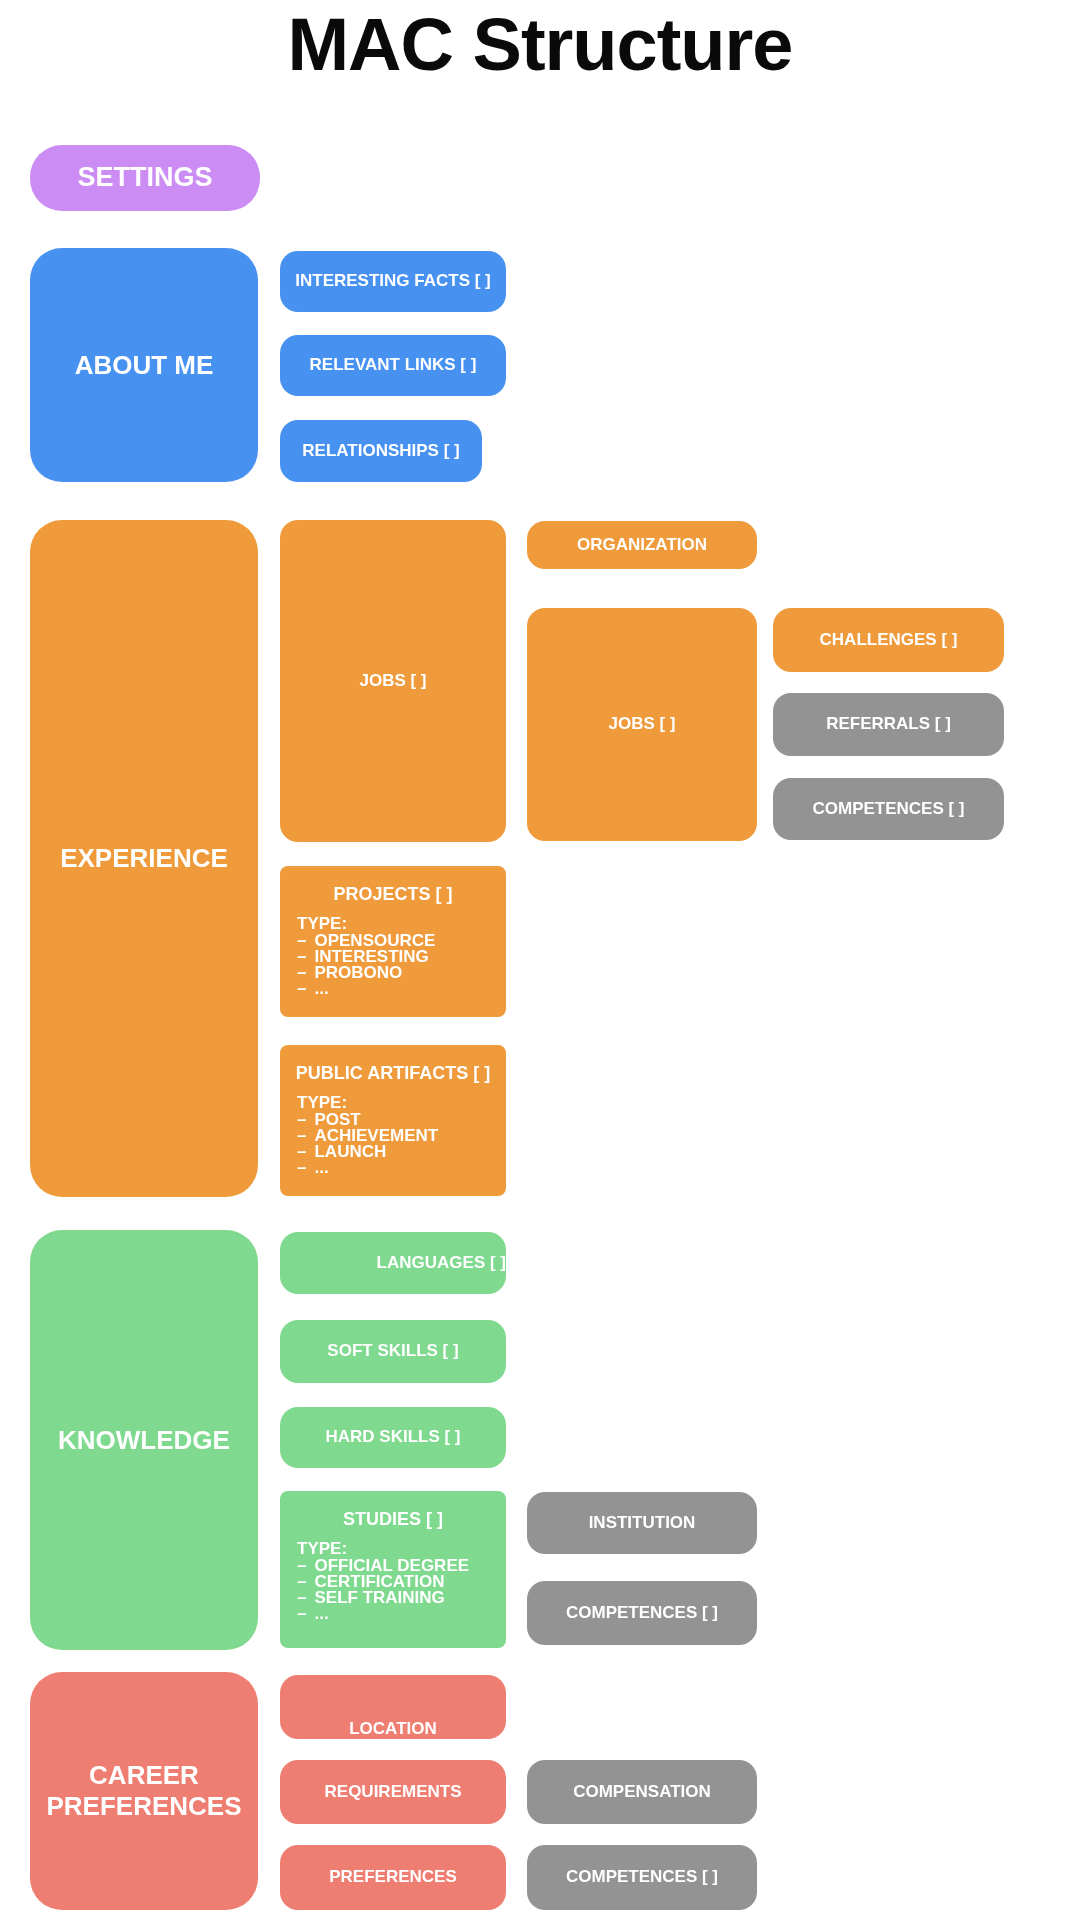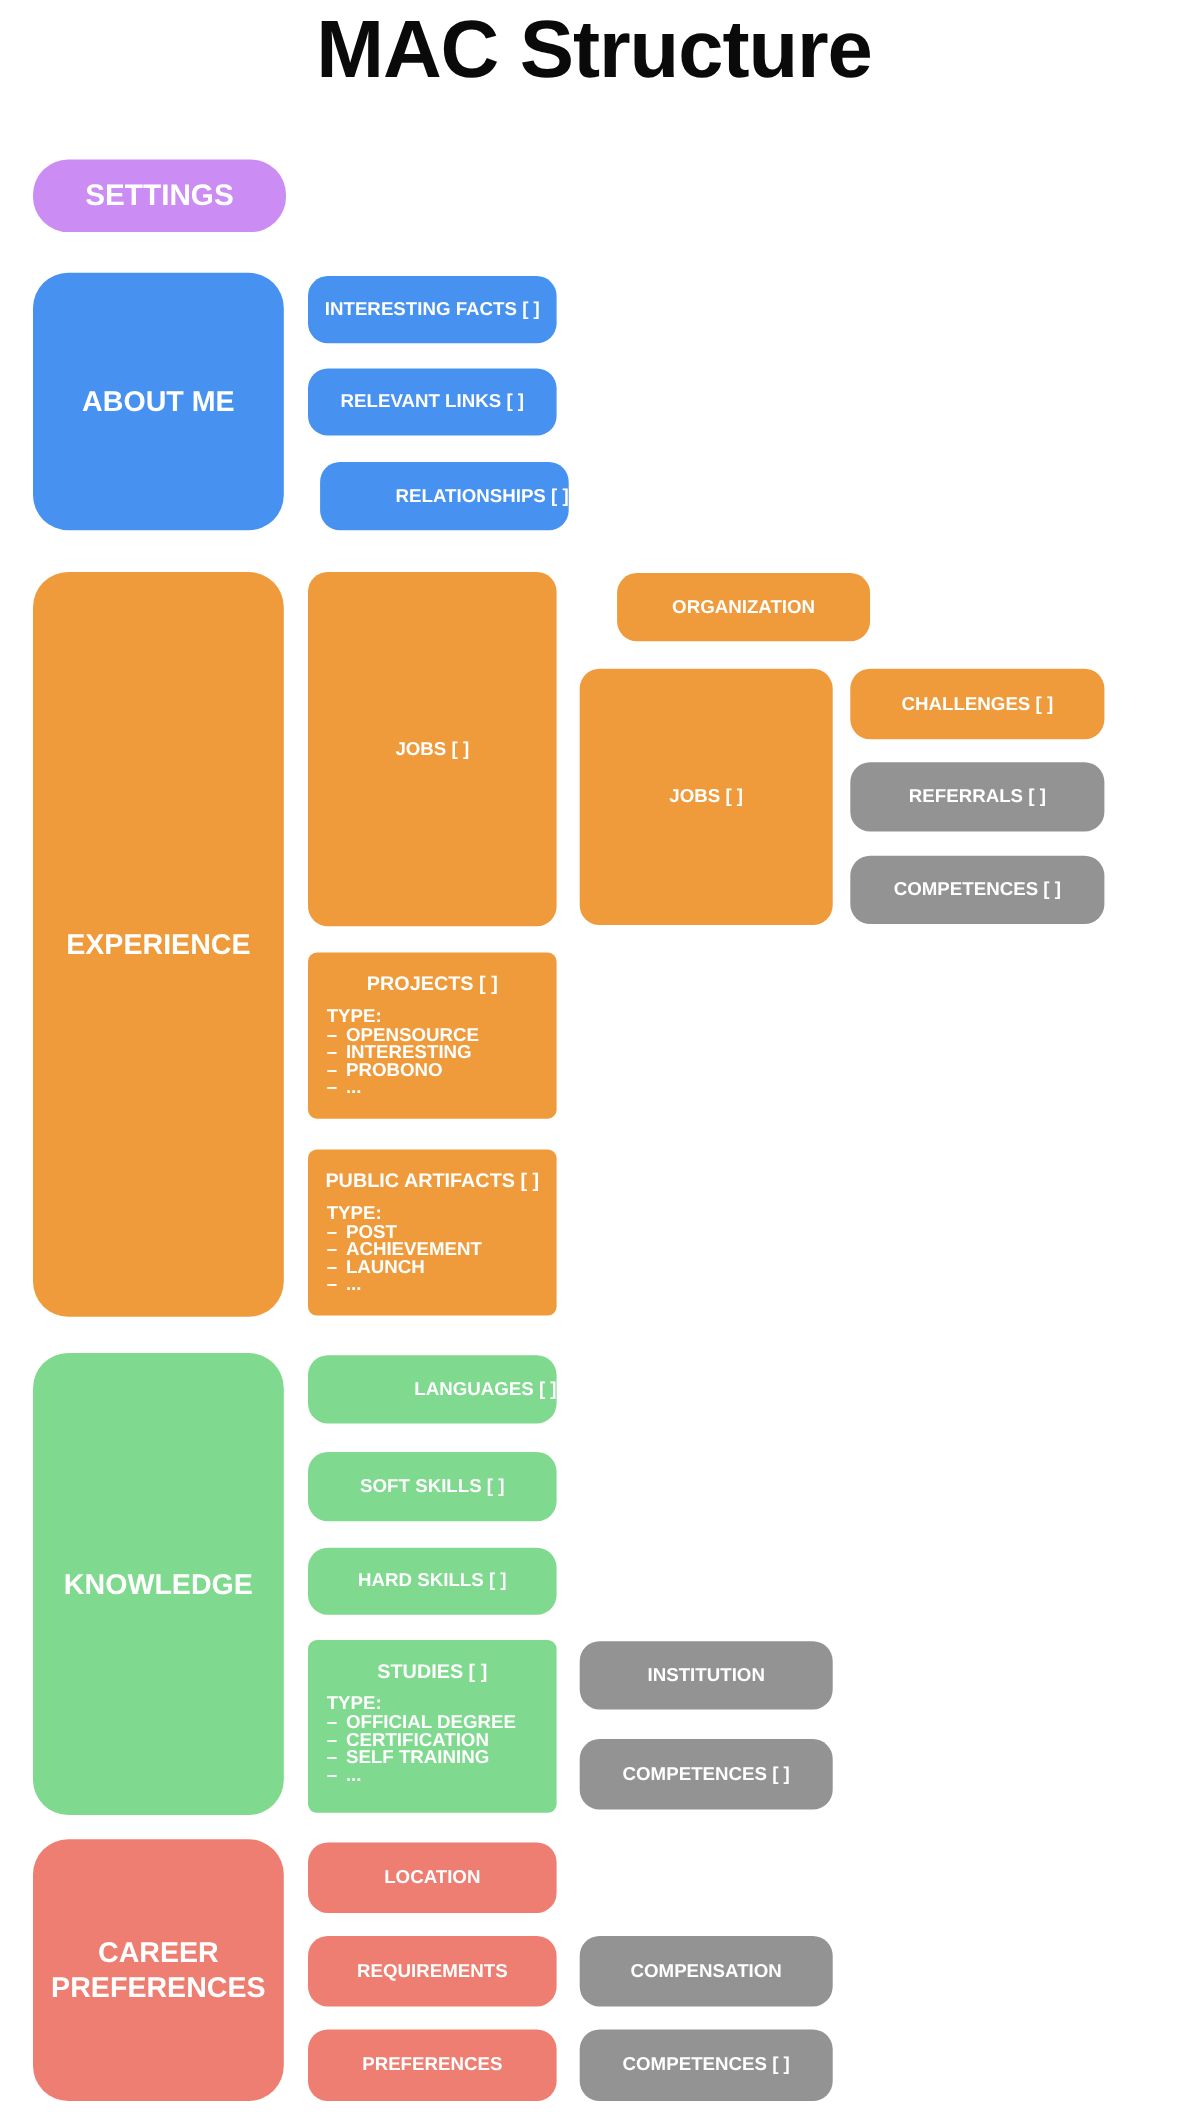--- a/index.html
+++ b/index.html
@@ -85,31 +85,31 @@
 
   <div class="node big" style="left: 30px; top: 248px; width: 228px; height: 234px; background: rgb(71, 145, 240);">
     <span>ABOUT ME</span>
   </div>
   <div class="node small" style="left: 280px; top: 251px; width: 226px; height: 61px; background: rgb(71, 145, 240);">
     <span>INTERESTING FACTS [ ]</span>
   </div>
   <div class="node small" style="left: 280px; top: 335px; width: 226px; height: 61px; background: rgb(71, 145, 240);">
     <span>RELEVANT LINKS [ ]</span>
   </div>
-  <div class="node small" style="left: 291px; top: 420px; width: 226px; height: 62px; background: rgb(71, 145, 240); justify-content: flex-end;">
+  <div class="node small" style="left: 280px; top: 420px; width: 202px; height: 62px; background: rgb(71, 145, 240);">
     <span>RELATIONSHIPS [ ]</span>
   </div>
 
   <div class="node big" style="left: 30px; top: 520px; width: 228px; height: 677px; background: rgb(239, 155, 60);">
     <span>EXPERIENCE</span>
   </div>
   <div class="node small" style="left: 280px; top: 520px; width: 226px; height: 322px; background: rgb(239, 155, 60);">
     <span>JOBS [ ]</span>
   </div>
-  <div class="node small" style="left: 527px; top: 521px; width: 230px; height: 62px; background: rgb(239, 155, 60); margin-left: 34px;">
+  <div class="node small" style="left: 527px; top: 521px; width: 230px; height: 48px; background: rgb(239, 155, 60);">
     <span>ORGANIZATION</span>
   </div>
   <div class="node small" style="left: 527px; top: 608px; width: 230px; height: 233px; background: rgb(239, 155, 60);">
     <span>JOBS [ ]</span>
   </div>
   <div class="node small" style="left: 773px; top: 608px; width: 231px; height: 64px; background: rgb(239, 155, 60);">
     <span>CHALLENGES [ ]</span>
   </div>
   <div class="node small" style="left: 773px; top: 693px; width: 231px; height: 63px; background: rgb(147, 147, 147);">
     <span>REFERRALS [ ]</span>
@@ -173,21 +173,21 @@
   <div class="node small" style="left: 527px; top: 1492px; width: 230px; height: 62px; background: rgb(147, 147, 147);">
     <span>INSTITUTION</span>
   </div>
   <div class="node small" style="left: 527px; top: 1581px; width: 230px; height: 64px; background: rgb(147, 147, 147);">
     <span>COMPETENCES [ ]</span>
   </div>
 
   <div class="node big" style="left: 30px; top: 1672px; width: 228px; height: 238px; padding: 0px 14px; background: rgb(239, 126, 114);">
     <span>CAREER PREFERENCES</span>
   </div>
-  <div class="node small" style="left: 280px; top: 1675px; width: 226px; height: 64px; background: rgb(239, 126, 114);">
+  <div class="node small" style="left: 280px; top: 1675px; width: 226px; height: 64px; background: rgb(239, 126, 114); align-items: flex-end;">
     <span>LOCATION</span>
   </div>
   <div class="node small" style="left: 280px; top: 1760px; width: 226px; height: 64px; background: rgb(239, 126, 114);">
     <span>REQUIREMENTS</span>
   </div>
   <div class="node small" style="left: 280px; top: 1845px; width: 226px; height: 65px; background: rgb(239, 126, 114);">
     <span>PREFERENCES</span>
   </div>
   <div class="node small" style="left: 527px; top: 1760px; width: 230px; height: 64px; background: rgb(147, 147, 147);">
     <span>COMPENSATION</span>

